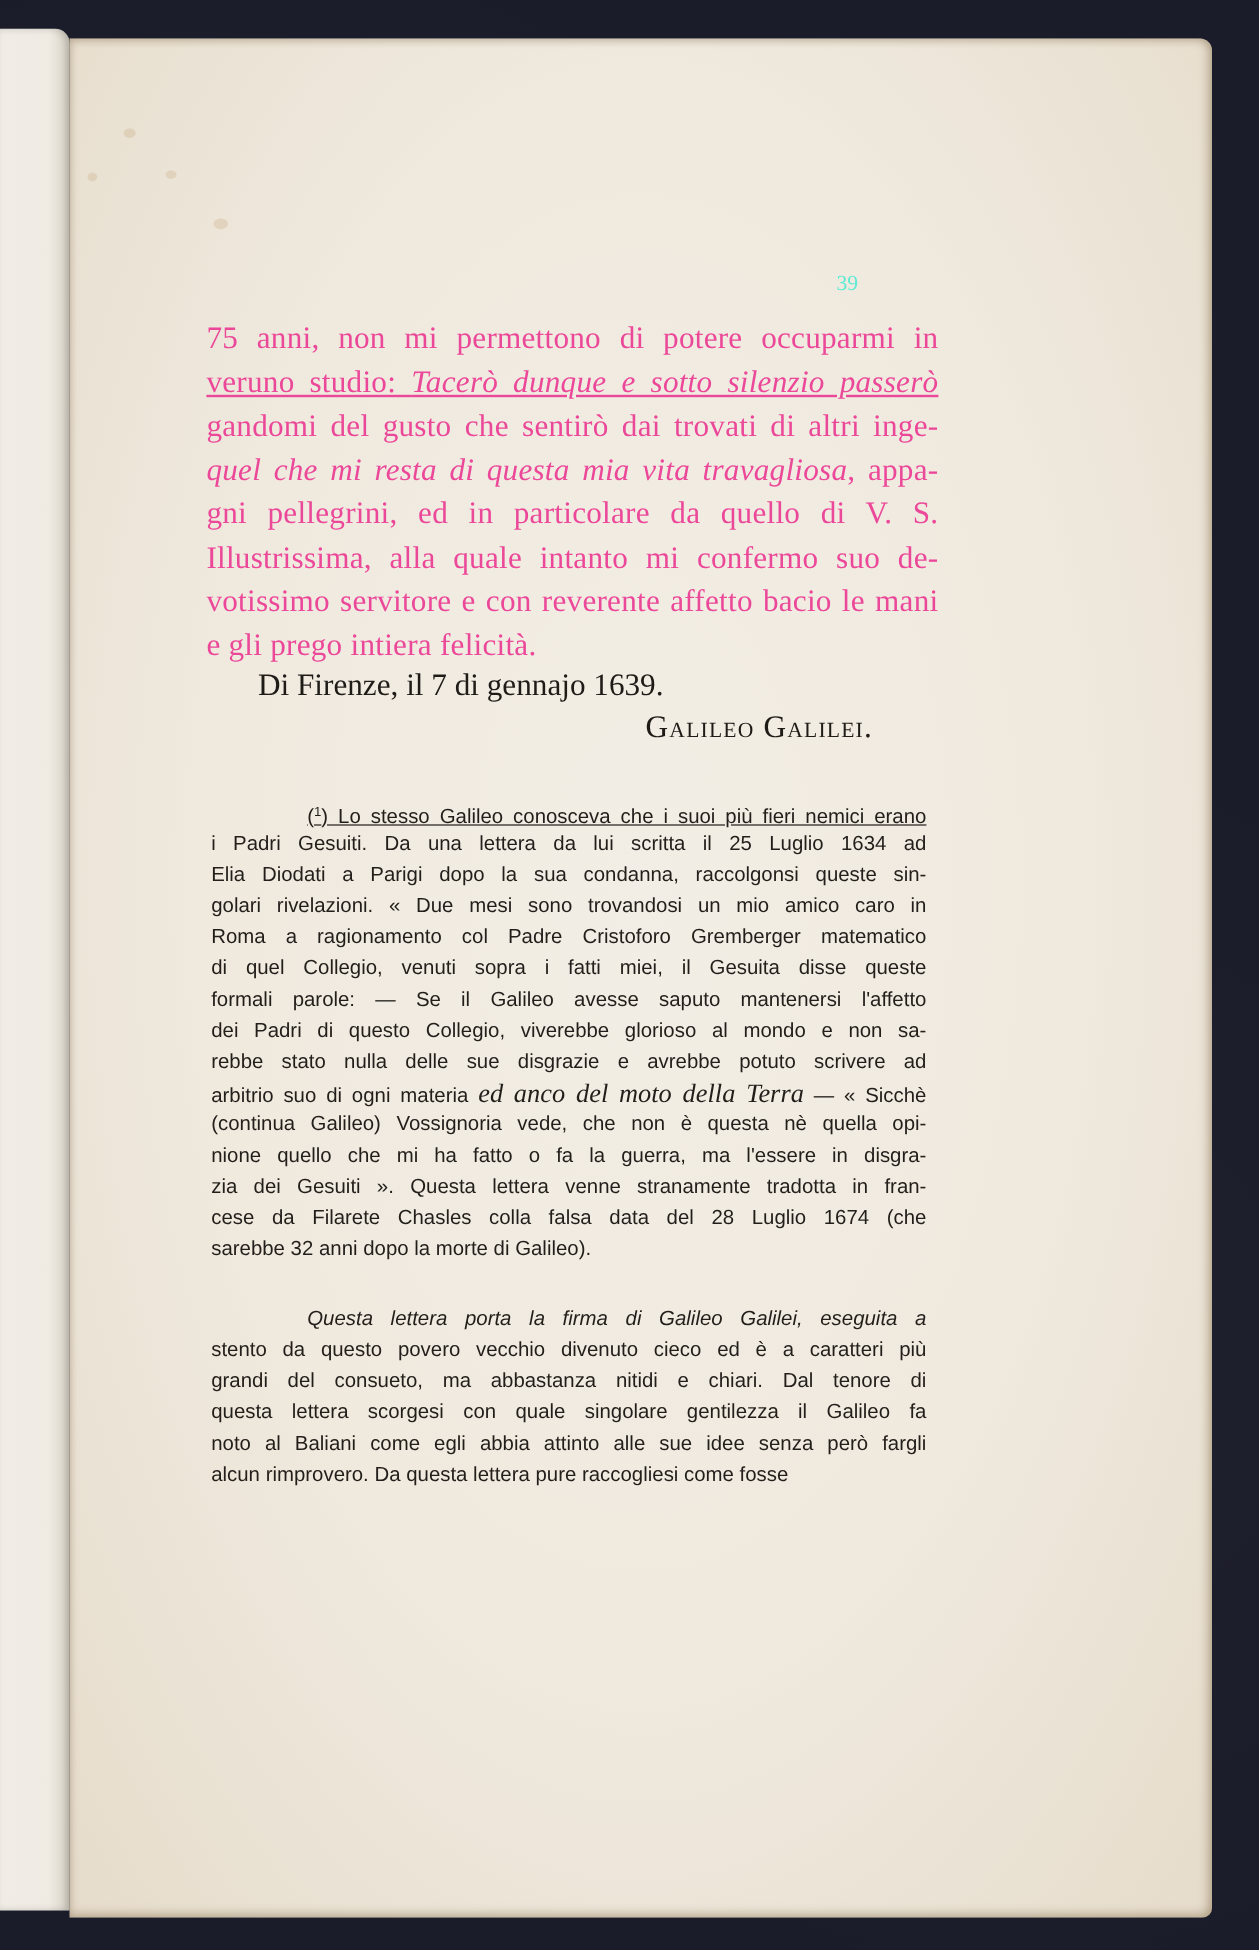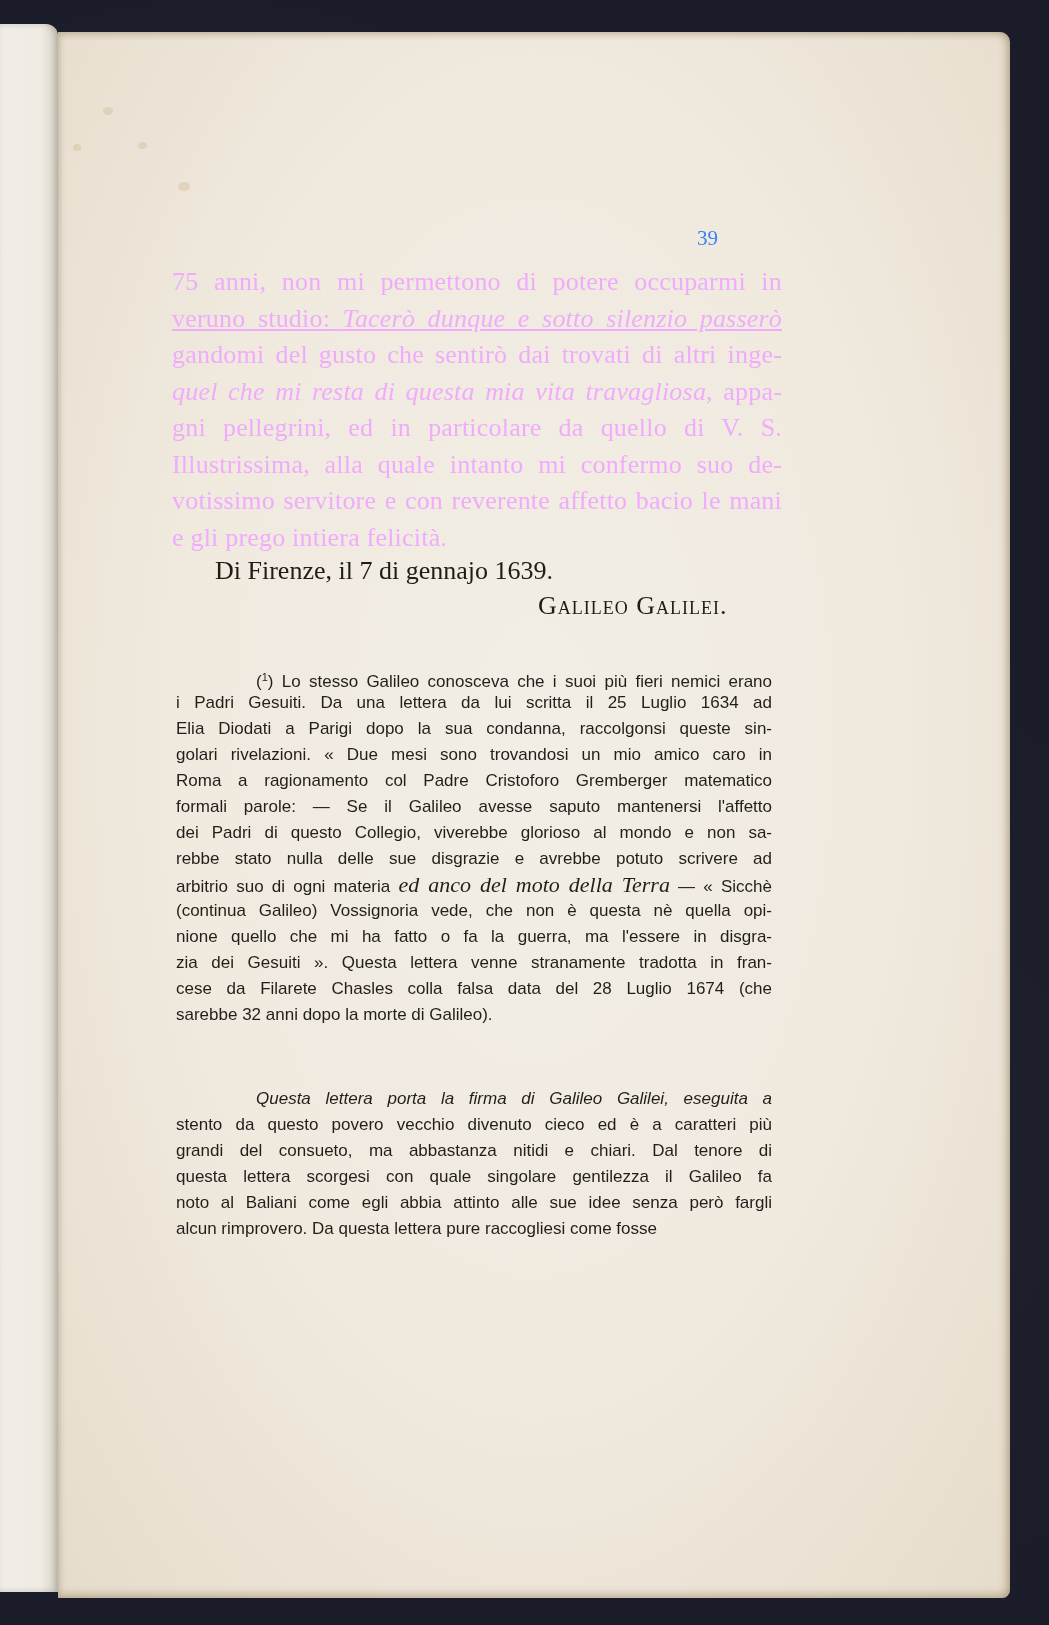--- a/index.html
+++ b/index.html
@@ -25,26 +25,26 @@
       position: absolute; left: 58px; top: 32px; width: 952px; height: 1566px;
       background:
         radial-gradient(ellipse at 50% 45%, #f3eee5 0%, #efe9de 55%, #e6dccb 100%);
       border-top-right-radius: 10px;
       border-bottom-right-radius: 8px;
       box-shadow: inset -4px 0 8px rgba(120,95,60,0.25), inset 0 -4px 8px rgba(120,95,60,0.25), inset 0 3px 6px rgba(120,95,60,0.18);
     }
     .stain { position: absolute; border-radius: 50%; background: rgba(190,160,110,0.25); }
     .page-number {
       position: absolute; left: 697px; top: 226px;
-      font-family: "Liberation Serif", serif; font-size: 21px; color: #3b82f6;
+      font-family: "Liberation Serif", serif; font-size: 18px; color: #5eead4;
     }
     .main-text {
       position: absolute; left: 172px; top: 264px; width: 610px;
       font-family: "Liberation Serif", serif; font-size: 26px; line-height: 36.5px;
-      color: #f0abfc; text-align: justify; text-align-last: justify;
+      color: #ec4899; text-align: justify; text-align-last: justify;
       letter-spacing: 0.2px;
     }
     .main-text .line { display: block; height: 36.5px; white-space: nowrap; text-align: justify; text-align-last: justify; }
     .main-text .line.last { text-align-last: left; }
     .main-text em { font-style: italic; }
     .dateline {
       position: absolute; left: 215px; top: 556px;
       font-family: "Liberation Serif", serif; font-size: 26px; color: #1f1b17;
     }
     .signature {
@@ -88,25 +88,26 @@
     <span class="line" style="display: block;"><span>gni pellegrini, ed in particolare da quello di V. S.</span></span>
     <span class="line" style="display: block;"><span>Illustrissima, alla quale intanto mi confermo suo de-</span></span>
     <span class="line" style="display: block;"><span>votissimo servitore e con reverente affetto bacio le mani</span></span>
     <span class="line last" style="display: block;"><span>e gli prego intiera felicità.</span></span>
   </div>
 
 <div class="dateline">Di Firenze, il 7 di gennajo 1639.</div>
 <div class="signature">Galileo Galilei.</div>
 
 <div class="footnote" id="footnote">
-    <span class="fline indent" style="display: block;"><span>(</span><sup>1</sup><span>) Lo stesso Galileo conosceva che i suoi più fieri nemici erano</span></span>
+    <span class="fline indent" style="display: block; text-decoration: underline;"><span>(</span><sup>1</sup><span>) Lo stesso Galileo conosceva che i suoi più fieri nemici erano</span></span>
     <span class="fline" style="display: block;"><span>i Padri Gesuiti. Da una lettera da lui scritta il 25 Luglio 1634 ad</span></span>
     <span class="fline" style="display: block;"><span>Elia Diodati a Parigi dopo la sua condanna, raccolgonsi queste sin-</span></span>
     <span class="fline" style="display: block;"><span>golari rivelazioni. « Due mesi sono trovandosi un mio amico caro in</span></span>
     <span class="fline" style="display: block;"><span>Roma a ragionamento col Padre Cristoforo Gremberger matematico</span></span>
+    <span class="fline" style="display: block;"><span>di quel Collegio, venuti sopra i fatti miei, il Gesuita disse queste</span></span>
     <span class="fline" style="display: block;"><span>formali parole: — Se il Galileo avesse saputo mantenersi l'affetto</span></span>
     <span class="fline" style="display: block;"><span>dei Padri di questo Collegio, viverebbe glorioso al mondo e non sa-</span></span>
     <span class="fline" style="display: block;"><span>rebbe stato nulla delle sue disgrazie e avrebbe potuto scrivere ad</span></span>
     <span class="fline" style="display: block;"><span>arbitrio suo di ogni materia </span><em>ed anco del moto della Terra</em><span> — « Sicchè</span></span>
     <span class="fline" style="display: block;"><span>(continua Galileo) Vossignoria vede, che non è questa nè quella opi-</span></span>
     <span class="fline" style="display: block;"><span>nione quello che mi ha fatto o fa la guerra, ma l'essere in disgra-</span></span>
     <span class="fline" style="display: block;"><span>zia dei Gesuiti ». Questa lettera venne stranamente tradotta in fran-</span></span>
     <span class="fline" style="display: block;"><span>cese da Filarete Chasles colla falsa data del 28 Luglio 1674 (che</span></span>
     <span class="fline last" style="display: block;"><span>sarebbe 32 anni dopo la morte di Galileo).</span></span>
   </div>

